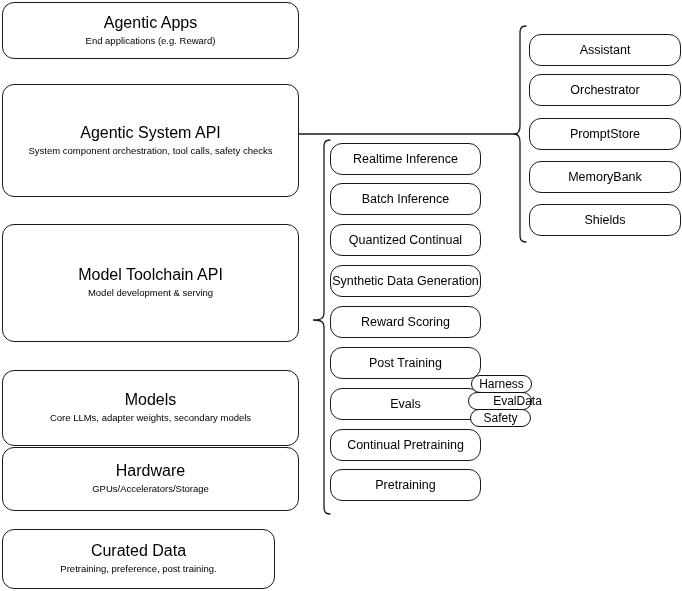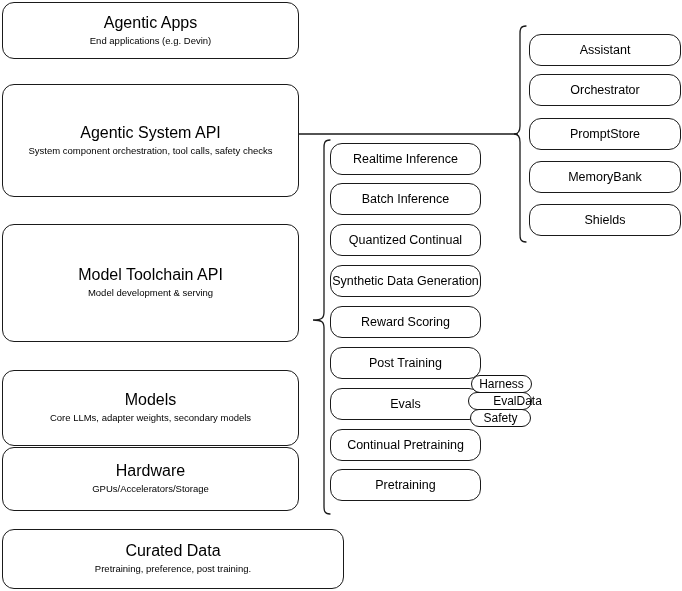--- a/index.html
+++ b/index.html
@@ -68,21 +68,21 @@
   }
   .connector svg { display: block; }
 </style>
 </head>
 <body>
 
 <div id="canvas">
 
   <div class="node" style="left:2px; top:2px; width:297px; height:57px;">
     <div class="layer-title">Agentic Apps</div>
-    <div class="layer-sub">End applications (e.g. Devin)</div>
+    <div class="layer-sub">End applications (e.g. Reward)</div>
   </div>
 
   <div class="node" style="left:2px; top:84px; width:297px; height:113px;">
     <div class="layer-title">Agentic System API</div>
     <div class="layer-sub">System component orchestration, tool calls, safety checks</div>
   </div>
 
   <div class="node" style="left:2px; top:224px; width:297px; height:118px;">
     <div class="layer-title">Model Toolchain API</div>
     <div class="layer-sub">Model development &amp; serving</div>
@@ -91,21 +91,21 @@
   <div class="node" style="left:2px; top:370px; width:297px; height:76px;">
     <div class="layer-title">Models</div>
     <div class="layer-sub">Core LLMs, adapter weights, secondary models</div>
   </div>
 
   <div class="node" style="left:2px; top:447px; width:297px; height:64px;">
     <div class="layer-title">Hardware</div>
     <div class="layer-sub">GPUs/Accelerators/Storage</div>
   </div>
 
-  <div class="node" style="left:2px; top:529px; width:342px; height:60px;">
+  <div class="node" style="left:2px; top:529px; width:273px; height:60px;">
     <div class="layer-title">Curated Data</div>
     <div class="layer-sub">Pretraining, preference, post training.</div>
   </div>
 
   <div class="connector" style="left:299px; top:125px; width:222px; height:20px;">
     <svg width="222" height="20" viewBox="0 0 222 20">
       <path d="M0 9 L219 9" stroke="#1a1a1a" stroke-width="1.3" fill="none"></path>
     </svg>
   </div>
 

